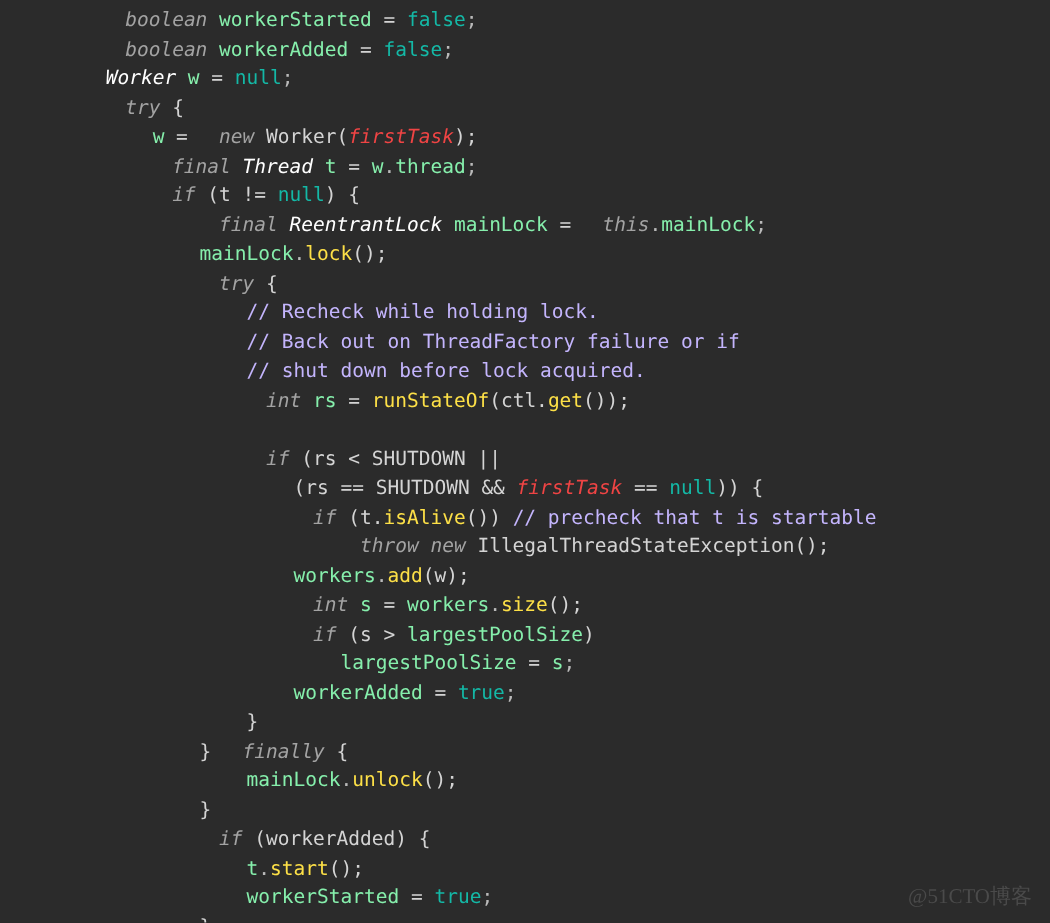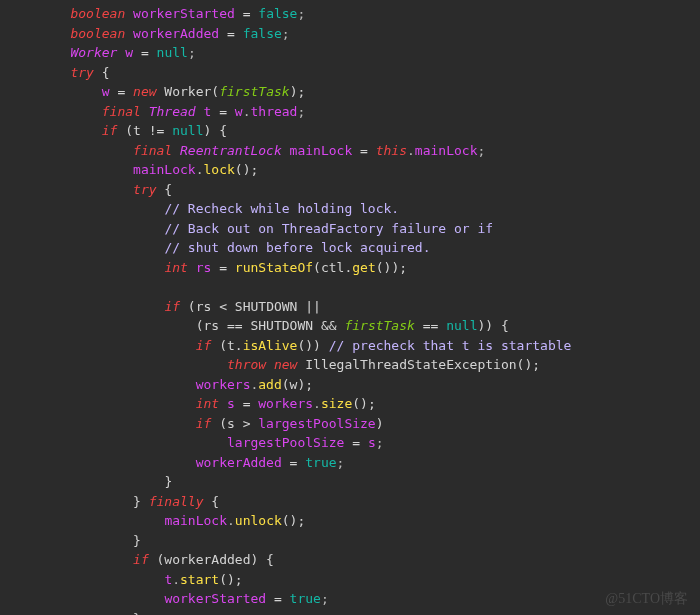--- a/index.html
+++ b/index.html
@@ -13,24 +13,24 @@
     width: 700px;
     height: 615px;
     overflow: hidden;
     position: relative;
   }
   pre {
     margin: 0;
     padding: 4px 0 0 0;
     white-space: pre;
   }
-  .kw { color: #ef4444; font-style: italic; }
-  .type { color: #d946ef; font-style: italic; text-align: center; }
-  .var { color: #d946ef; text-align: center; }
-  .param { color: #84cc16; font-style: italic; }
+  .kw { color: #a3a3a3; font-style: italic; margin-left: 13px; }
+  .type { color: #ffffff; font-style: italic; text-align: center; }
+  .var { color: #86efac; text-align: center; }
+  .param { color: #ef4444; font-style: italic; }
   .method { color: #fde047; }
   .white { color: #d4d4d4; }
   .op { color: #d4d4d4; }
   .comment { color: #c4b5fd; }
   .bool { color: #14b8a6; }
   .punc { color: #bababa; }
   .watermark {
     position: absolute;
     bottom: 6px;
     right: 12px;

